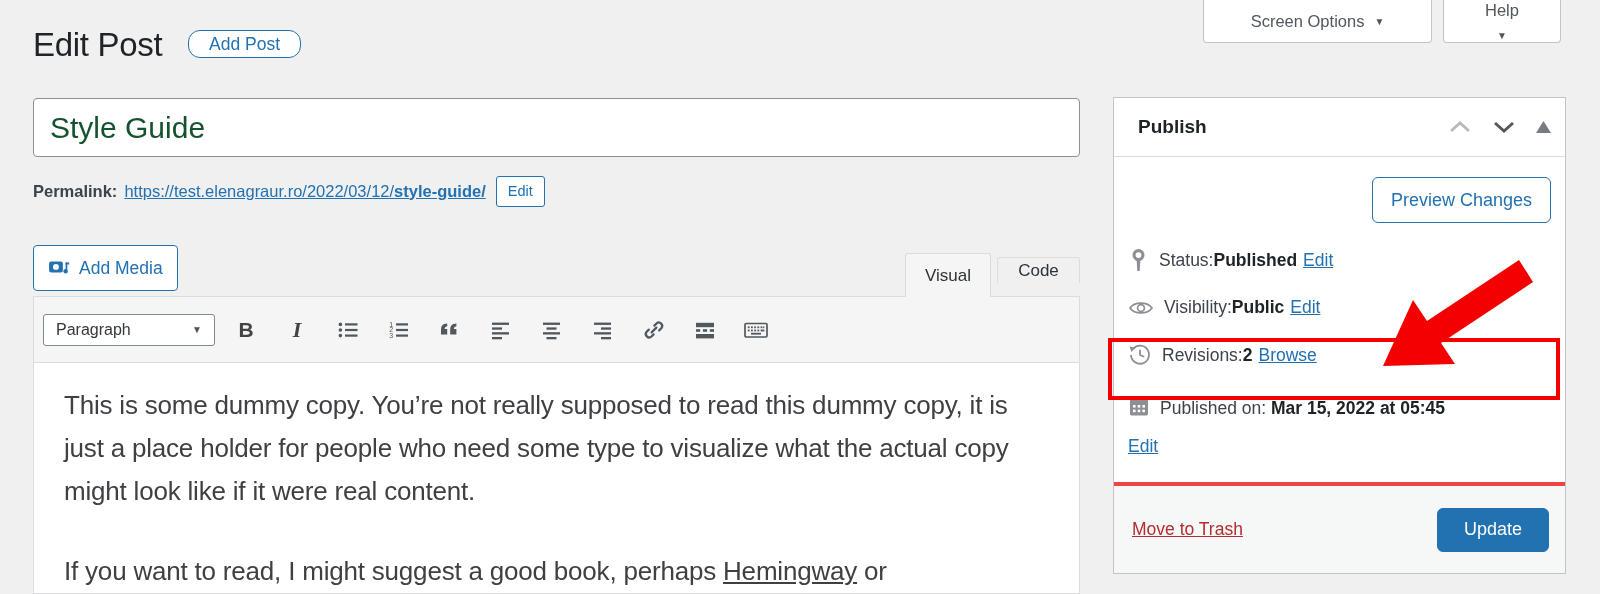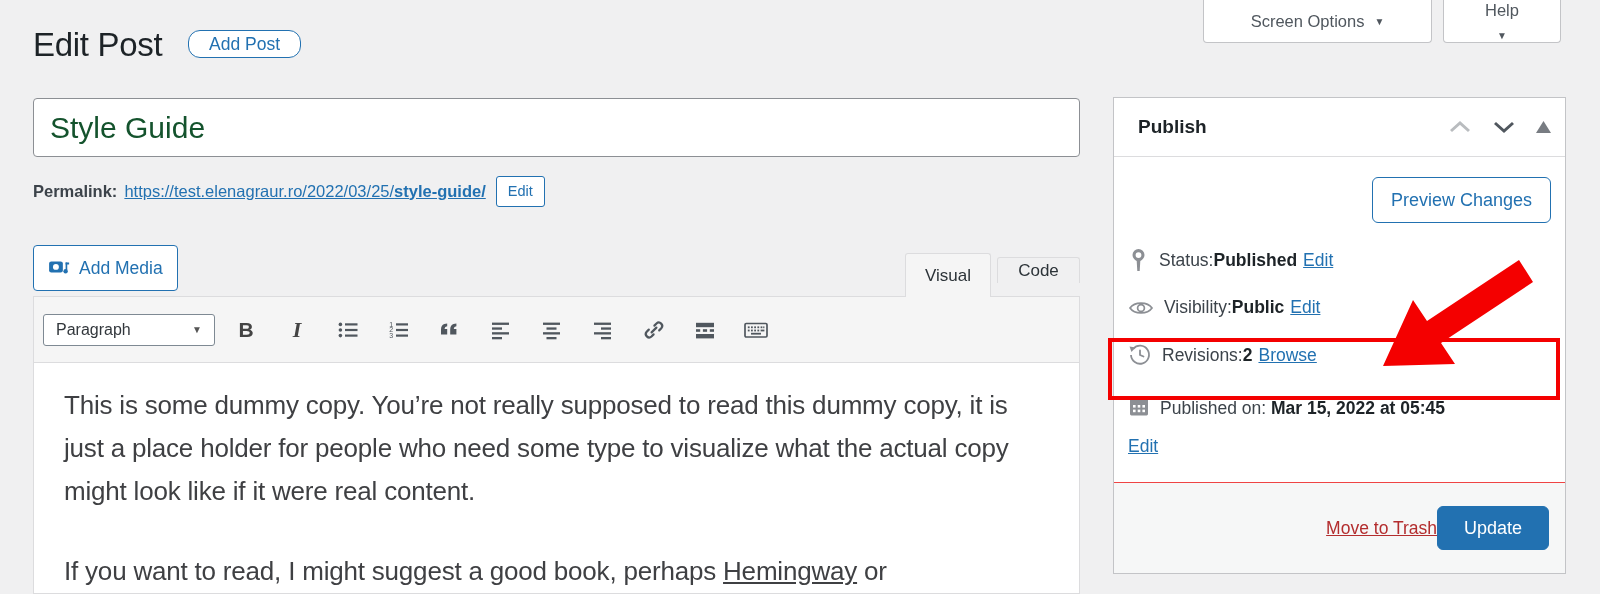--- a/index.html
+++ b/index.html
@@ -132,22 +132,22 @@
     font-size:17.5px; color:#3c434a;
   }
   .misc-row .row-icon { margin-right:10px; flex:0 0 auto; display:flex; }
   .misc-row b, .pub-on b { color:#1d2327; }
   .action-link { color:#2271b1; text-decoration:underline; cursor:pointer; margin-left:6px; }
   .pub-on { margin-top:25px; font-size:17.5px; line-height:32px; color:#3c434a; }
   .pub-on .row-icon { display:inline-block; vertical-align:-4px; margin-right:10px; }
   .pub-edit-line { margin-top:2px; }
   .panel-footer {
     position:absolute; left:0; right:0; bottom:0; height:91px;
-    background:#f6f7f7; border-top:1px solid #ef4444;
-    display:flex; align-items:center; justify-content:flex-end;
+    background:#f6f7f7; border-top:4px solid #ef4444;
+    display:flex; align-items:center; justify-content:space-between;
     padding:0 16px 0 18px;
   }
   .trash-link { color:#b32d2e; text-decoration:underline; font-size:17.5px; cursor:pointer; }
   .update-btn {
     width:112px; height:44px; background:#2271b1; border:1px solid #2271b1;
     border-radius:6px; color:#fff; font-size:18px; cursor:pointer;
   }
 
   
   .annotation-rect {
@@ -171,21 +171,21 @@
   <span class="caret">▼</span>
 </div>
 
 <h1 class="page-heading">Edit Post</h1>
 <button class="add-post-btn">Add Post</button>
 
 <input class="title-input" type="text" value="Style Guide" style="">
 
 <div class="permalink-row">
   <span class="permalink-label">Permalink:</span>
-  <span class="permalink-url"><span>https://test.elenagraur.ro/2022/03/25/</span><span class="permalink-slug">style-guide/</span></span>
+  <span class="permalink-url"><span>https://test.elenagraur.ro/2022/03/12/</span><span class="permalink-slug">style-guide/</span></span>
   <button class="small-edit-btn">Edit</button>
 </div>
 
 <button class="add-media-btn">
   <span style="display:flex;">
     <svg width="22" height="22" viewBox="0 0 20 20" fill="#2271b1">
       <rect x="1" y="4" width="12.5" height="10" rx="2"></rect>
       <circle cx="7.2" cy="9" r="2.7" fill="#fff"></circle>
       <rect x="16" y="5" width="1.5" height="7.5"></rect>
       <rect x="16" y="5" width="3.2" height="1.8"></rect>

